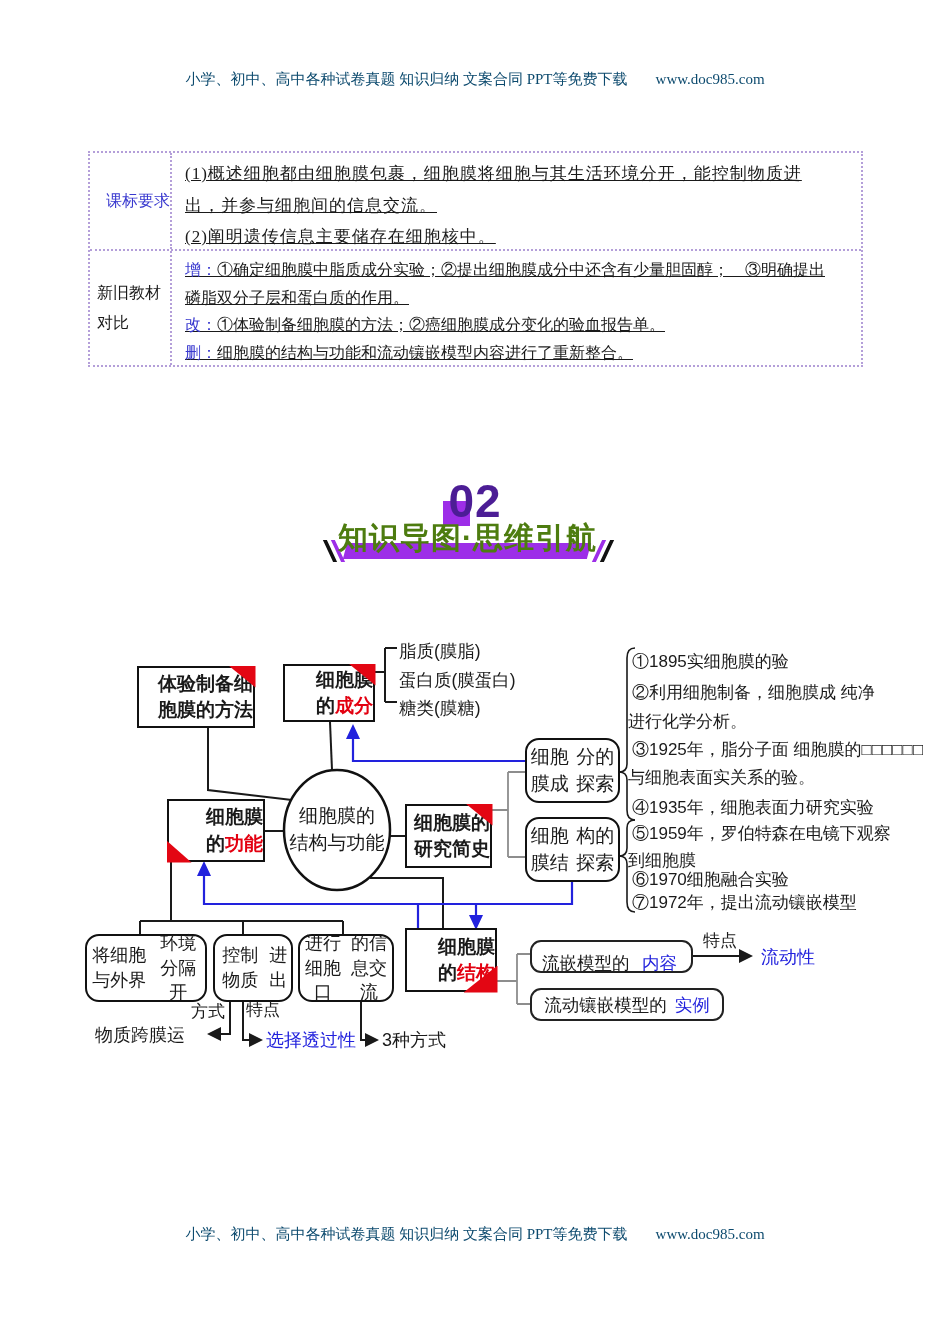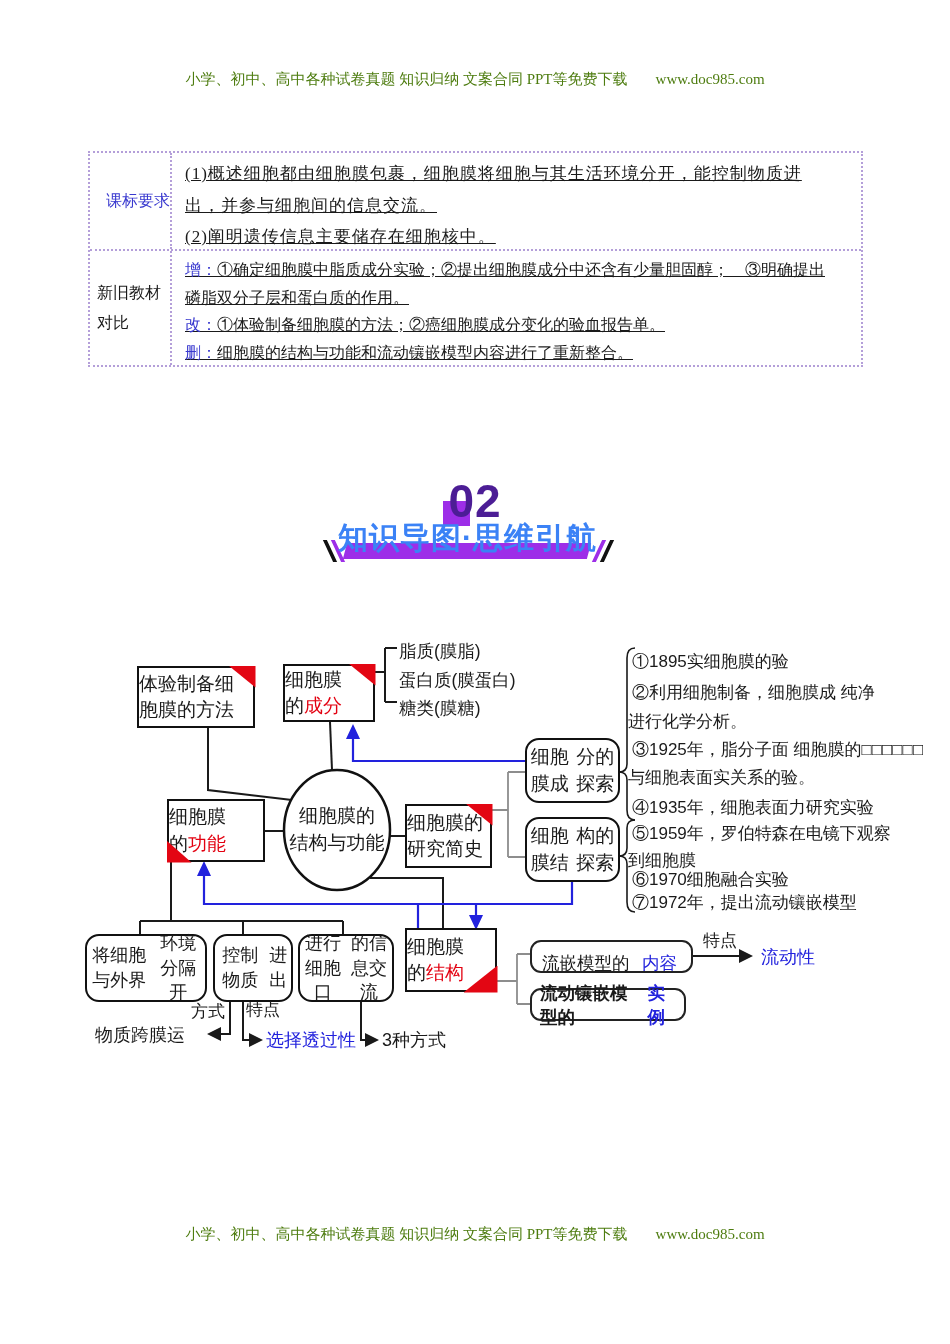--- a/index.html
+++ b/index.html
@@ -2,21 +2,21 @@
 <html><head>
 <meta charset="utf-8">
 <style>
   html,body{margin:0;padding:0;}
   body{
     width:950px;height:1344px;position:relative;background:#ffffff;
     font-family:"Liberation Sans",sans-serif;color:#1a1a1a;overflow:hidden;
   }
   
   .pageband{position:absolute;left:0;width:950px;text-align:center;
-    font-family:"Liberation Serif",serif;font-size:15px;color:#4d7c0f;white-space:nowrap;}
+    font-family:"Liberation Serif",serif;font-size:15px;color:#0c4a6e;white-space:nowrap;}
   .pageband .site{margin-left:28px;}
   
   .doc-table{position:absolute;left:88px;top:151px;width:775px;
     border:2px dotted #b49fd9;box-sizing:border-box;}
   .t-row{display:flex;box-sizing:border-box;}
   .t-row.first{border-bottom:2px dotted #b49fd9;}
   .t-label{width:82px;flex:0 0 82px;border-right:2px dotted #b49fd9;
     display:flex;flex-direction:column;justify-content:center;
     font-size:16px;padding-left:7px;box-sizing:border-box;line-height:30px;}
   .t-label.blue{color:#3939cf;align-items:flex-end;}
@@ -26,31 +26,31 @@
   .row2{height:114px;}
   .row2 .t-content div{font-size:16px;line-height:27.5px;}
   .tag{color:#3939cf;}
   
   .sq02{position:absolute;left:443px;top:501px;width:27px;height:25px;background:#9d2ee8;}
   .num02{position:absolute;left:375px;top:474px;width:200px;text-align:center;
     font-size:46px;font-weight:bold;color:#4c1d95;letter-spacing:1px;}
   .banner-bar{position:absolute;left:345px;top:543px;width:244px;height:16px;
     background:#9d2ee8;transform:skewX(-15deg);}
   .banner-title{position:absolute;left:295px;top:518px;width:345px;text-align:center;
-    font-size:30px;font-weight:900;color:#3b82f6;letter-spacing:1px;}
+    font-size:30px;font-weight:900;color:#4d7c0f;letter-spacing:1px;}
   .slash{position:absolute;width:3.5px;height:22px;top:540px;}
   .slash.k{background:#111;}
   .slash.p{background:#9d2ee8;}
   .sl-l{transform:skewX(25deg);}
   .sl-r{transform:skewX(-25deg);}
   
   #mm-svg{position:absolute;left:0;top:0;z-index:1;pointer-events:none;}
   .node{position:absolute;z-index:2;background:#fff;border:2.5px solid #111;
-    box-sizing:border-box;display:flex;flex-direction:column;align-items:flex-start;
-    justify-content:center;text-align:center;font-size:19px;font-weight:400;line-height:1.38;}
+    box-sizing:border-box;display:flex;flex-direction:column;align-items:flex-end;
+    justify-content:center;text-align:center;font-size:19px;font-weight:700;line-height:1.38;}
   .rnode{position:absolute;z-index:2;background:#fff;border:2px solid #111;border-radius:14px;
     box-sizing:border-box;display:flex;align-items:center;
     justify-content:center;text-align:center;font-size:19px;font-weight:500;line-height:1.38;}
   .etext{position:absolute;z-index:2;text-align:center;font-size:19px;font-weight:500;line-height:1.4;}
   .red{color:#e30010;}
   .blue{color:#2222dd;}
   .corner{position:absolute;background:#e30613;z-index:3;}
   .corner.tr{top:-2.5px;right:-2.5px;width:27px;height:22px;clip-path:polygon(0 0,100% 0,100% 100%);}
   .corner.bl{bottom:-2.5px;left:-2.5px;width:25px;height:22px;clip-path:polygon(0 0,0 100%,100% 100%);}
   .corner.br{bottom:-2.5px;right:-2.5px;width:34px;height:27px;clip-path:polygon(100% 0,100% 100%,0 100%);}
@@ -228,20 +228,20 @@
 <div class="mm-label" style="left:95px;top:1023px;font-size:18px;">物质跨膜运</div>
 <div class="mm-label blue" style="left:266px;top:1028px;font-size:18px;">选择透过性</div>
 <div class="mm-label" style="left:382px;top:1028px;font-size:18px;">3种方式</div>
 <div class="mm-label" style="left:703px;top:929px;">特点</div>
 <div class="mm-label blue" style="left:761px;top:945px;font-size:18px;">流动性</div>
 
 <div class="modelbox" style="left:530px;top:940px;width:163px;height:33px;padding:12px 14px 0 10px;justify-content:space-between;">
   <span>流嵌模型的</span>
   <span class="blue">内容</span>
 </div>
-<div class="modelbox" style="left:530px;top:988px;width:156px;height:33px;padding:0 8px;justify-content:center;gap:8px;font-weight:bold;">
+<div class="modelbox" style="left:530px;top:988px;width:194px;height:33px;padding:0 8px;justify-content:center;gap:8px;">
   <span>流动镶嵌模型的</span>
   <span class="blue">实例</span>
 </div>
 
 <div class="pageband" style="top:1225px;">
   <span>小学、初中、高中各种试卷真题  知识归纳  文案合同  PPT等免费下载</span><span class="site">www.doc985.com</span>
 </div>
 
 </body></html>

